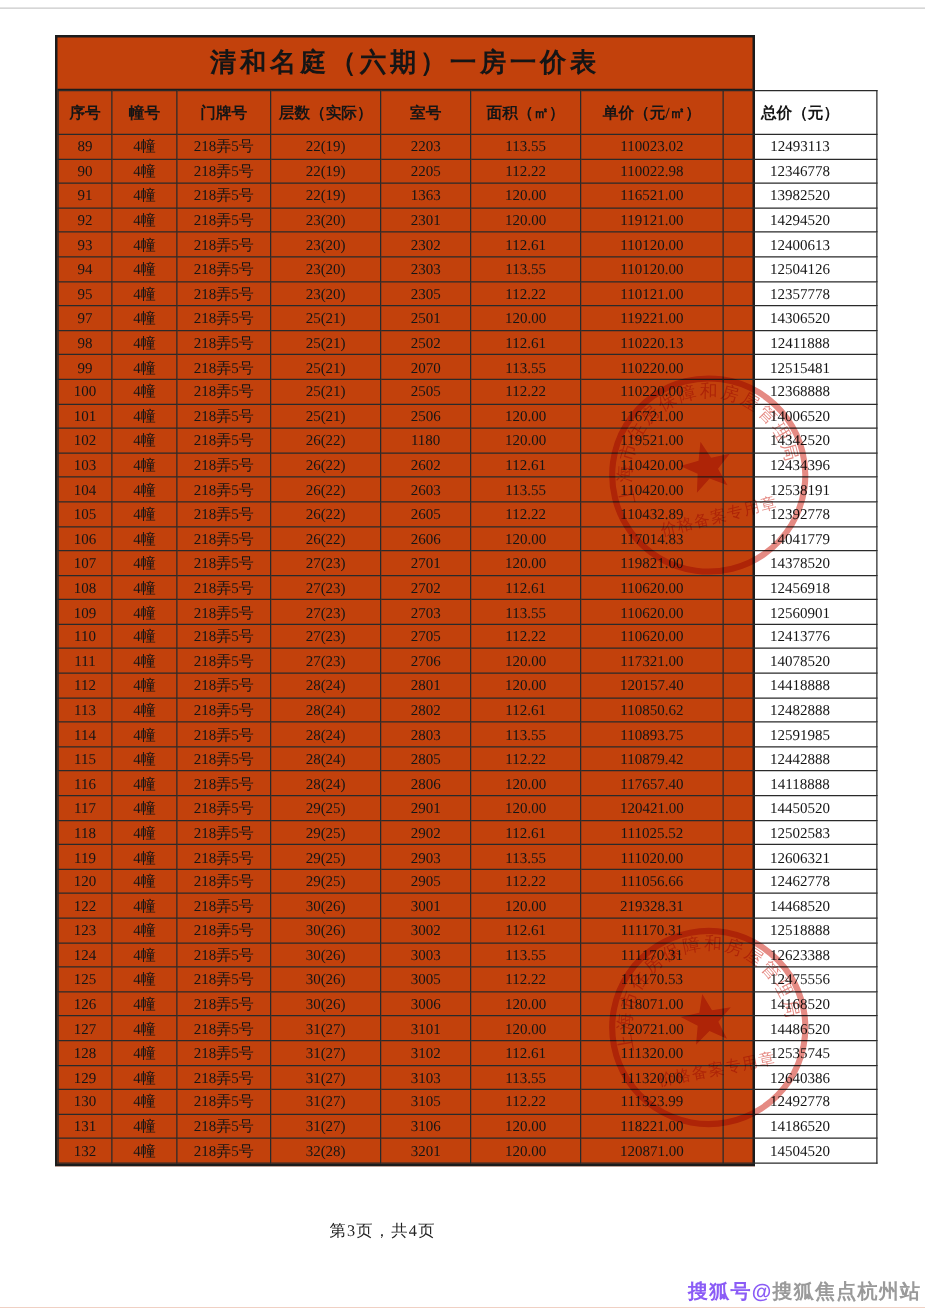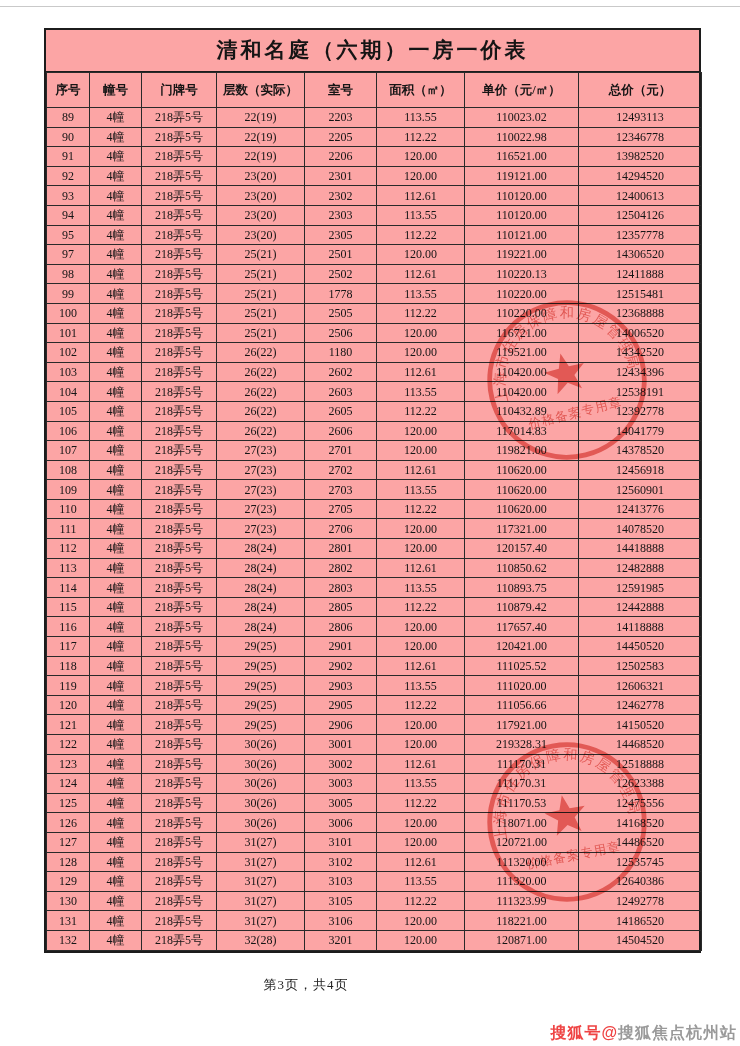--- a/index.html
+++ b/index.html
@@ -2,22 +2,22 @@
 <html><head>
 <meta charset="utf-8">
 <style>
   html,body{margin:0;padding:0;}
   body{
     width:740px;height:1046px;position:relative;background:#ffffff;
     font-family:"Liberation Serif", serif;color:#151515;overflow:hidden;
   }
   .top-rule{position:absolute;left:0;top:6px;width:740px;height:1px;background:#c9c9c9;}
   .sheet{
-    position:absolute;left:44px;top:28px;width:657px;
-    border:2px solid #1c1c1c;background:#fca5a5;box-sizing:border-box;
+    position:absolute;left:44px;top:28px;width:560px;
+    border:2px solid #1c1c1c;background:#c2410c;box-sizing:border-box;
   }
   .title{
     height:41px;line-height:41px;text-align:center;font-weight:bold;
     font-size:21px;letter-spacing:3px;border-bottom:1px solid #1c1c1c;
   }
   table{border-collapse:collapse;width:100%;table-layout:fixed;}
   th,td{
     border:1px solid #2a2a2a;text-align:center;padding:0;
     overflow:hidden;white-space:nowrap;
   }
@@ -30,21 +30,21 @@
   .stamp{
     position:absolute;width:176px;height:176px;pointer-events:none;
     mix-blend-mode:multiply;z-index:5;
   }
   .stamp-1{left:479px;top:292px;transform:rotate(-14deg);}
   .stamp-2{left:479px;top:734px;transform:rotate(-11deg);}
   .watermark{
     position:absolute;right:3px;bottom:2px;font-size:16px;font-weight:bold;
     font-family:"Liberation Sans", sans-serif;letter-spacing:1px;z-index:6;
   }
-  .watermark .wm-prefix{color:#ef4444;margin-top:44px;}
+  .watermark .wm-prefix{color:#8b5cf6;margin-top:44px;}
   .watermark .wm-name{color:#9a9a9a;}
 </style>
 </head>
 <body>
 
 <div class="top-rule"></div>
 
 <div class="sheet">
   <div class="title">清和名庭（六期）一房一价表</div>
   <table>
@@ -89,21 +89,21 @@
           <td>2205</td>
           <td>112.22</td>
           <td>110022.98</td>
           <td>12346778</td>
         </tr>
         <tr>
           <td>91</td>
           <td>4幢</td>
           <td>218弄5号</td>
           <td>22(19)</td>
-          <td>2206</td>
+          <td>1363</td>
           <td>120.00</td>
           <td>116521.00</td>
           <td>13982520</td>
         </tr>
         <tr>
           <td>92</td>
           <td>4幢</td>
           <td>218弄5号</td>
           <td>23(20)</td>
           <td>2301</td>
@@ -159,21 +159,21 @@
           <td>2502</td>
           <td>112.61</td>
           <td>110220.13</td>
           <td>12411888</td>
         </tr>
         <tr>
           <td>99</td>
           <td>4幢</td>
           <td>218弄5号</td>
           <td>25(21)</td>
-          <td>1778</td>
+          <td>2070</td>
           <td>113.55</td>
           <td>110220.00</td>
           <td>12515481</td>
         </tr>
         <tr>
           <td>100</td>
           <td>4幢</td>
           <td>218弄5号</td>
           <td>25(21)</td>
           <td>2505</td>
@@ -373,30 +373,20 @@
         </tr>
         <tr>
           <td>120</td>
           <td>4幢</td>
           <td>218弄5号</td>
           <td>29(25)</td>
           <td>2905</td>
           <td>112.22</td>
           <td>111056.66</td>
           <td>12462778</td>
-        </tr>
-        <tr>
-          <td>121</td>
-          <td>4幢</td>
-          <td>218弄5号</td>
-          <td>29(25)</td>
-          <td>2906</td>
-          <td>120.00</td>
-          <td>117921.00</td>
-          <td>14150520</td>
         </tr>
         <tr>
           <td>122</td>
           <td>4幢</td>
           <td>218弄5号</td>
           <td>30(26)</td>
           <td>3001</td>
           <td>120.00</td>
           <td>219328.31</td>
           <td>14468520</td>

